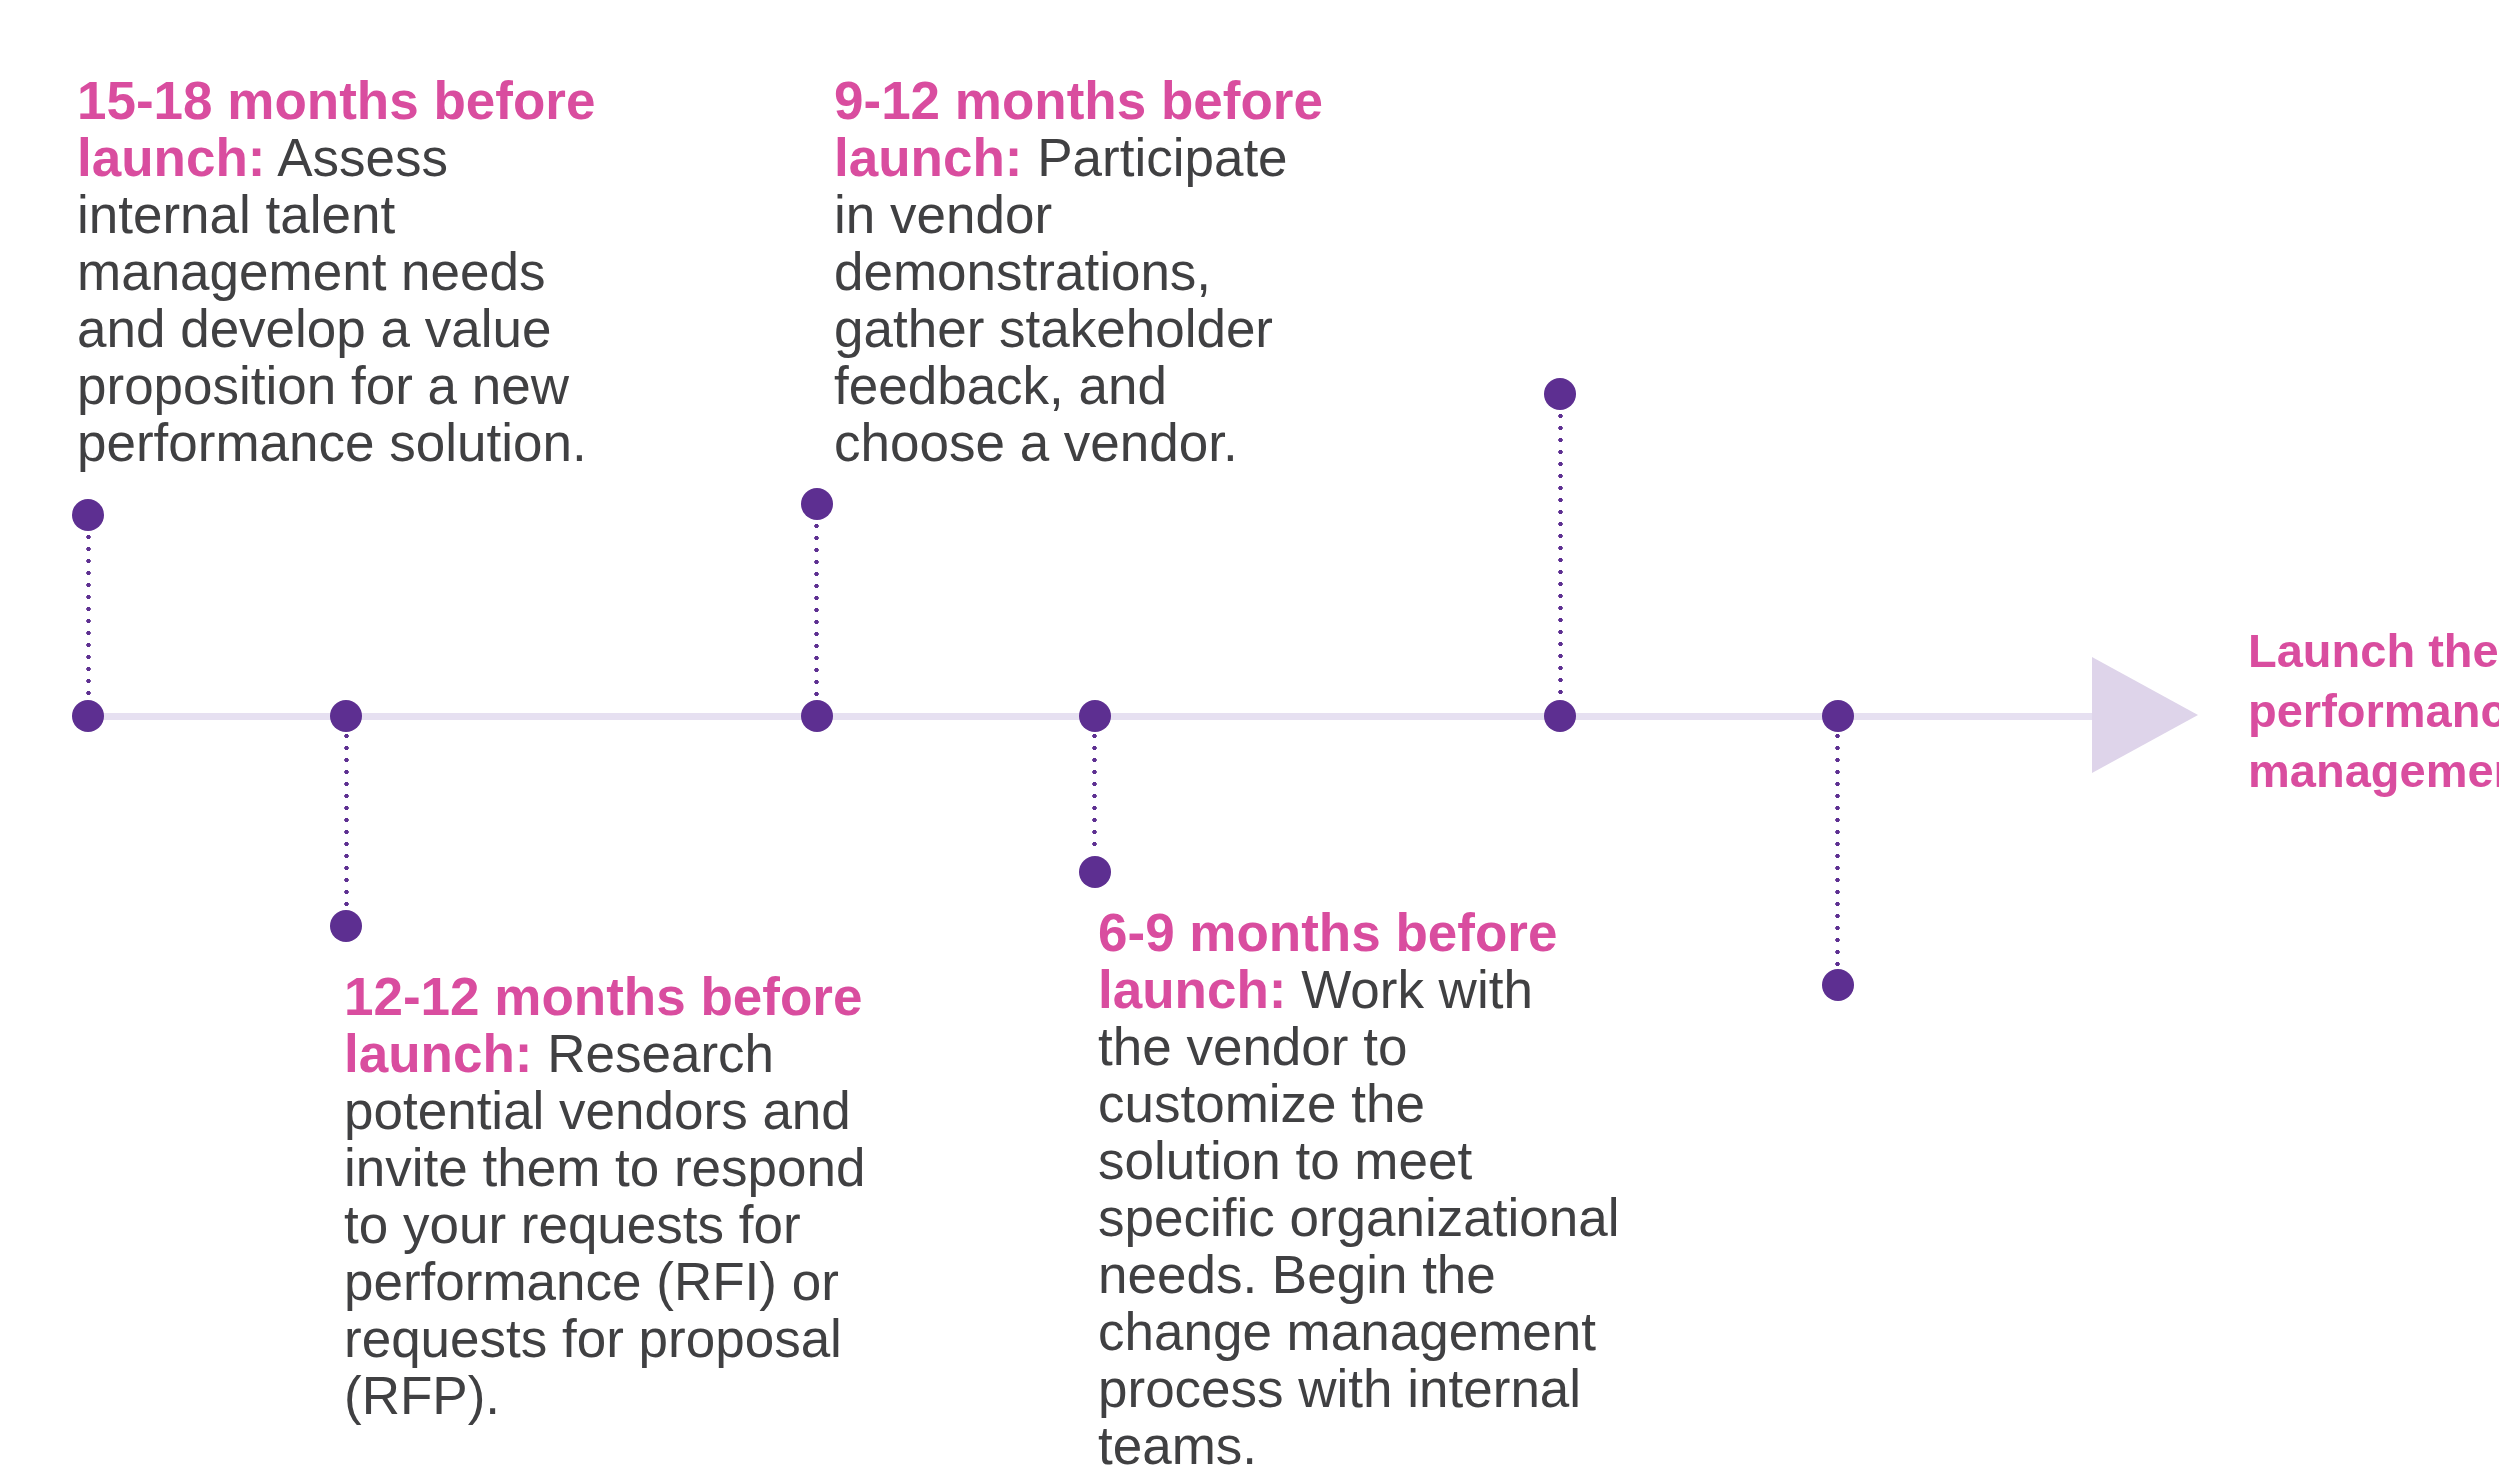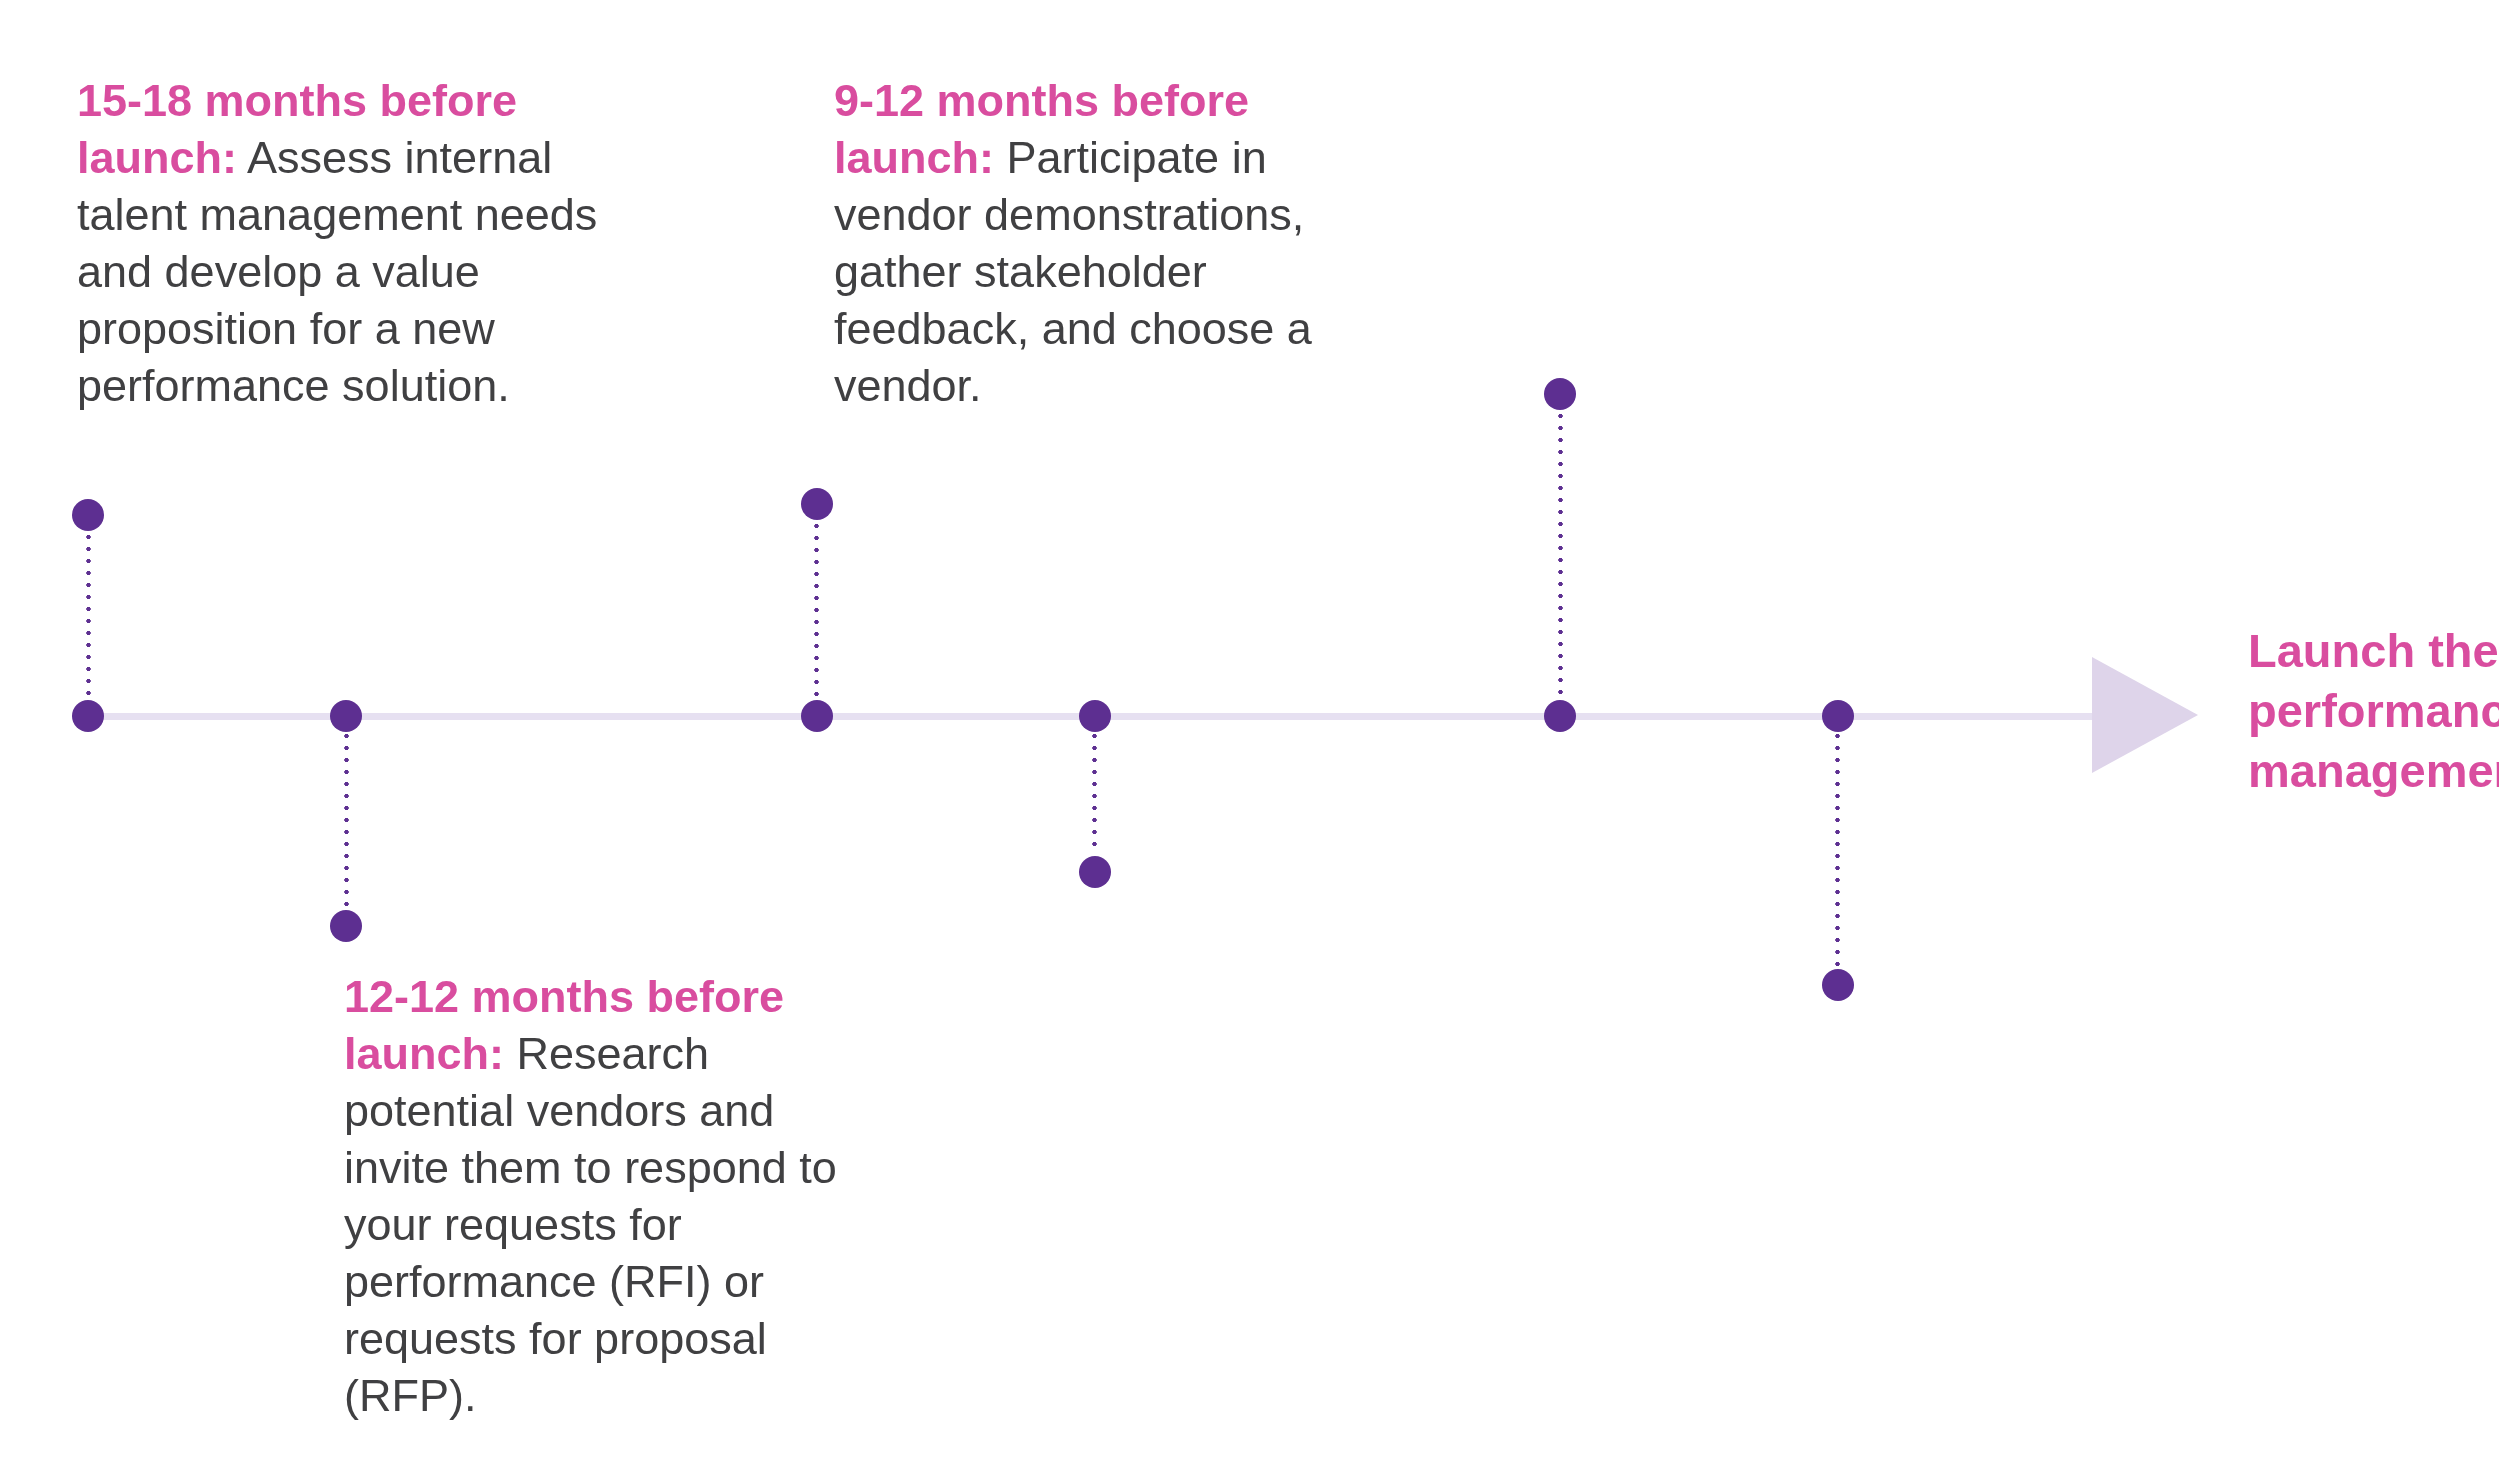--- a/index.html
+++ b/index.html
@@ -20,21 +20,21 @@
   
   .dot{position:absolute;width:32px;height:32px;border-radius:50%;
        background:#5d2f91;}
 
   
   .conn{position:absolute;width:5px;
         background-image:radial-gradient(circle,#5d2f91 2px,rgba(93,47,145,0) 2.3px);
         background-size:5px 12px;background-repeat:repeat-y;background-position:center top;}
 
   
-  .block{position:absolute;font-size:45px;line-height:57px;color:#404042;
+  .block{position:absolute;font-size:53px;line-height:57px;color:#404042;
          letter-spacing:0;}
   .block .h{font-weight:700;color:#d94d9f;}
 
   
   .launch{position:absolute;left:2248px;top:621px;width:535px;
           font-size:47px;line-height:60px;font-weight:700;color:#d94d9f;}
 </style>
 </head>
 <body>
 
@@ -63,20 +63,24 @@
   <div class="dot" style="left:801px;top:488px;"></div>
   <div class="conn" style="left:814px;top:520px;height:182px;"></div>
   <div class="block" style="left:834px;top:72px;width:505px;">
     <span class="h">9-12 months before launch:</span> 
     <span class="b">Participate in vendor demonstrations, gather stakeholder feedback, and choose a vendor.</span>
   </div>
 
   <div class="dot" style="left:1079px;top:700px;"></div>
   <div class="dot" style="left:1079px;top:856px;"></div>
   <div class="conn" style="left:1092px;top:730px;height:123px;"></div>
+  <div class="block" style="left:1098px;top:904px;width:522px;">
+    <span class="h">6-9 months before launch:</span> 
+    <span class="b">Work with the vendor to customize the solution to meet specific organizational needs. Begin the change management process with internal teams.</span>
+  </div>
 
   <div class="dot" style="left:1544px;top:700px;"></div>
   <div class="dot" style="left:1544px;top:378px;"></div>
   <div class="conn" style="left:1558px;top:410px;height:292px;"></div>
 
   <div class="dot" style="left:1822px;top:700px;"></div>
   <div class="dot" style="left:1822px;top:969px;"></div>
   <div class="conn" style="left:1835px;top:730px;height:237px;"></div>
 
   <div class="launch">Launch the new performance management system!</div>

